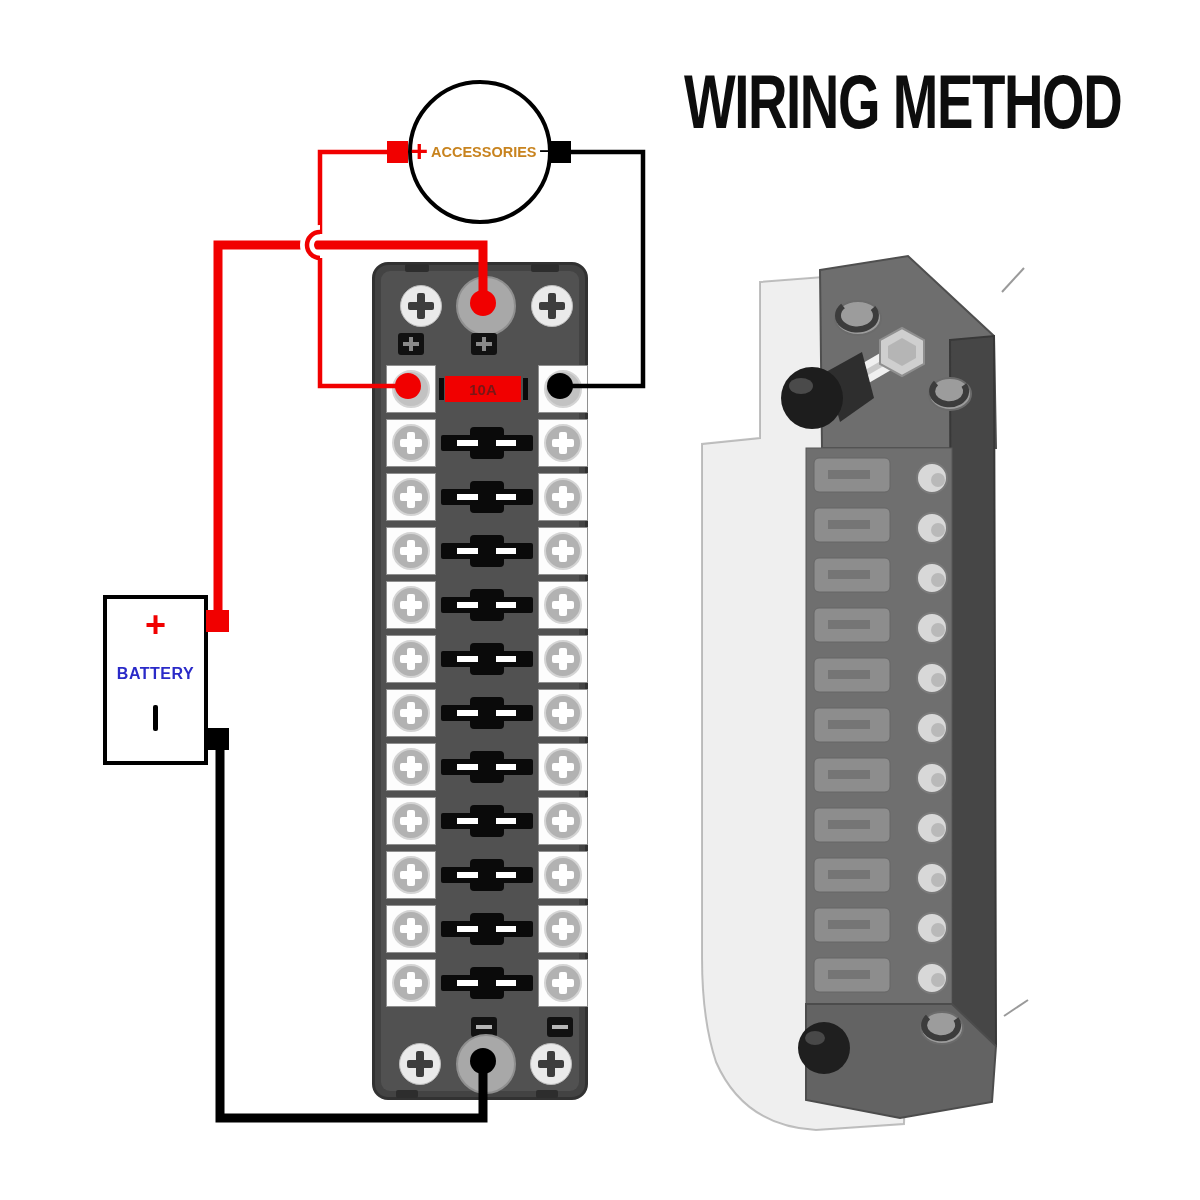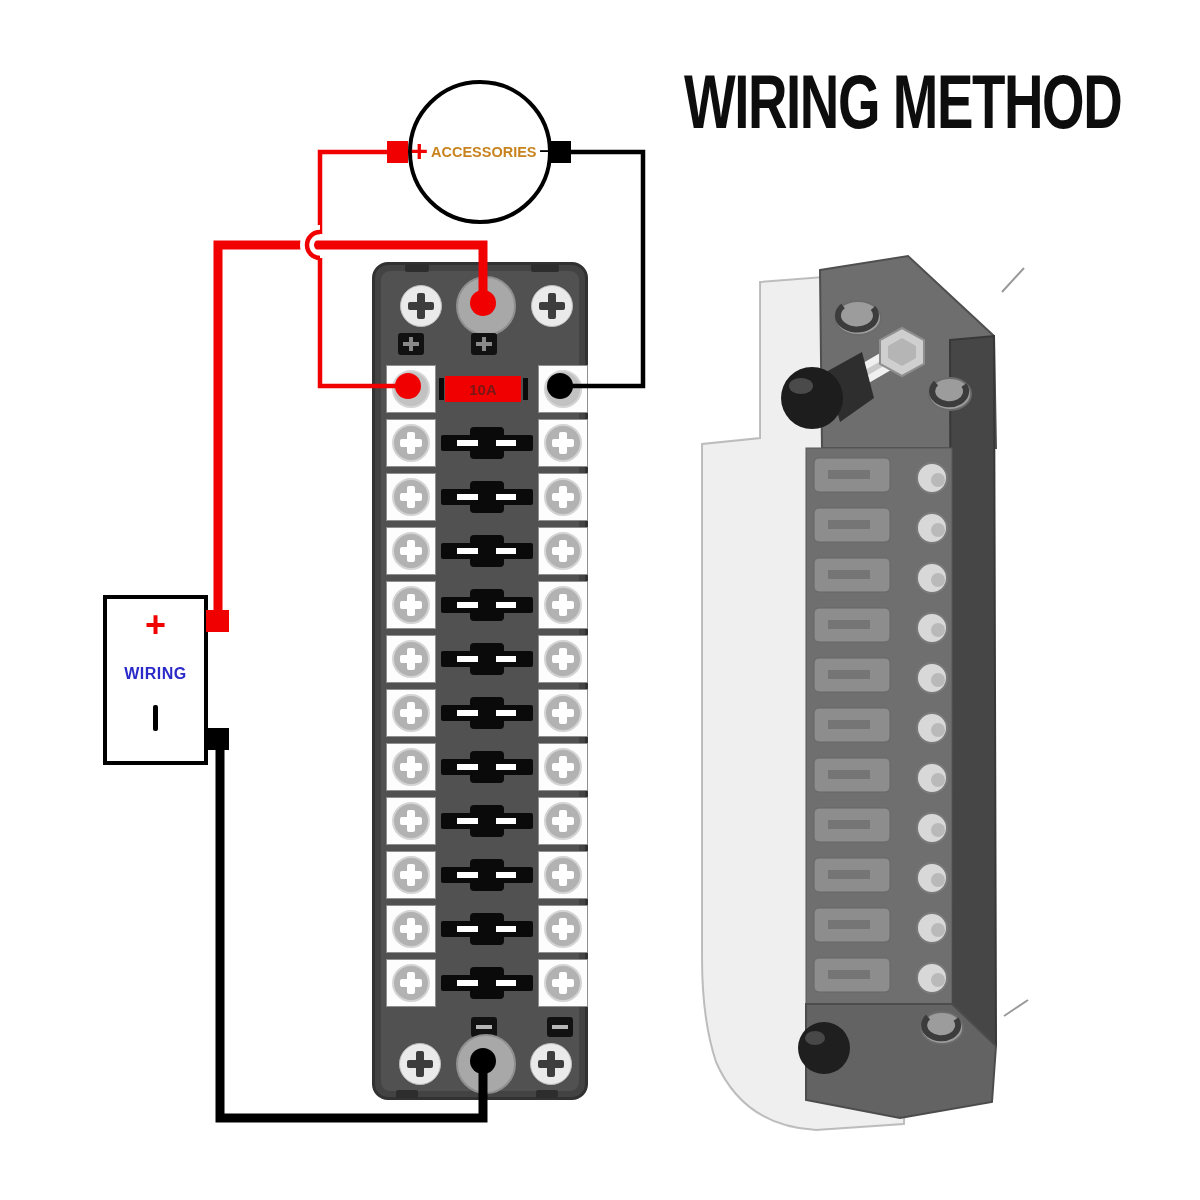--- a/index.html
+++ b/index.html
@@ -472,21 +472,21 @@
       </div>
     <div class="big-screw" style="left:155px;top:778px;">
         <i class="h"></i>
         <i class="v"></i>
       </div>
     <div class="big-term" style="left:81px;top:769px;"></div>
   </div>
 
   <div class="battery">
     <div class="bat-plus">+</div>
-    <div class="bat-label">WIRING</div>
+    <div class="bat-label">BATTERY</div>
     <div class="bat-minus"></div>
   </div>
 
   <div class="acc-circle">
     <span class="acc-plus">+</span>
     <span class="acc-label">ACCESSORIES</span>
     <span class="acc-dash">–</span>
   </div>
 
   <svg class="overlay" viewBox="0 0 1200 1200">

